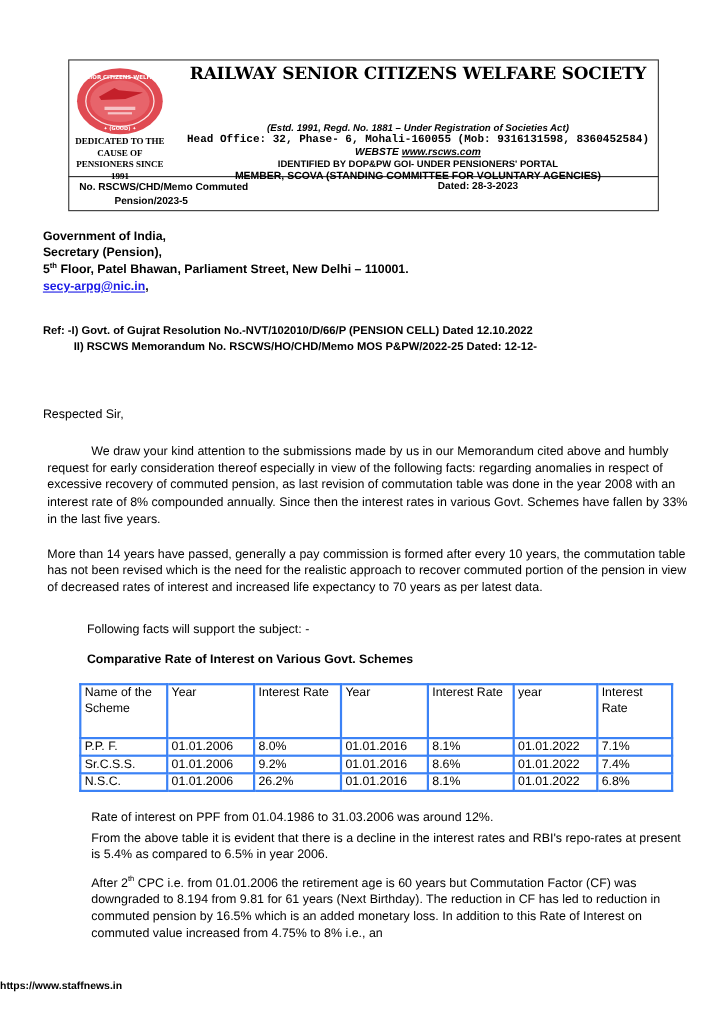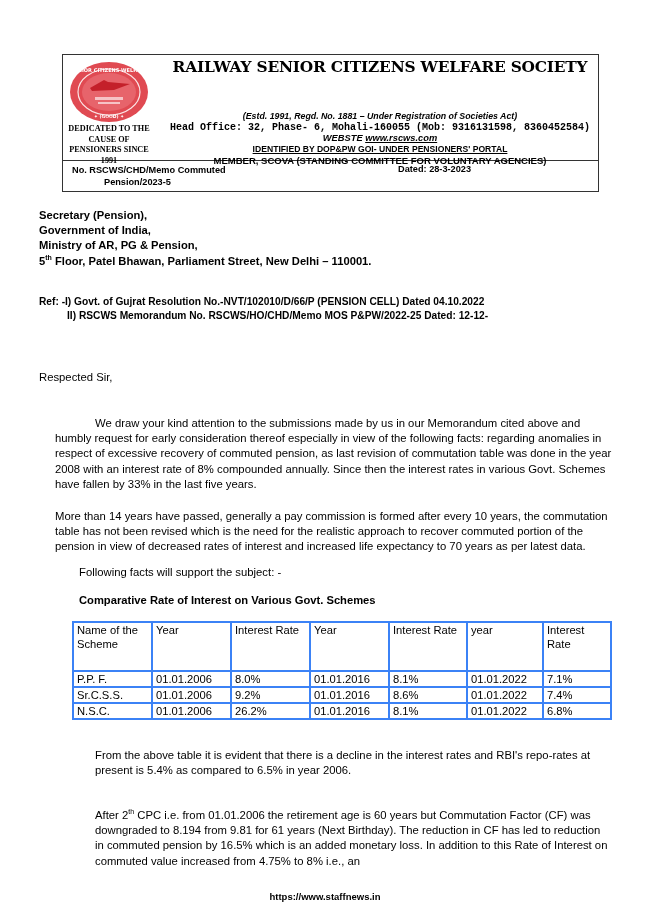--- a/index.html
+++ b/index.html
@@ -9,40 +9,40 @@
   #letterhead { left:62px; top:54px; width:537px; height:107px; border:1px solid #333; box-sizing:border-box; }
   #refbox { left:62px; top:160px; width:537px; height:32px; border:1px solid #333; box-sizing:border-box; }
   #logo { left:68px; top:60px; width:82px; height:64px; }
   .dedicated { left:64px; top:124px; width:90px; text-align:center; font-family:"Liberation Serif", serif; font-weight:bold; font-size:8.2px; line-height:10.5px; }
   .society { left:160px; top:58px; width:440px; text-align:center; font-family:"DejaVu Serif", serif; font-weight:bold; font-size:15.4px; letter-spacing:-0.2px; }
   .hline { left:160px; width:440px; text-align:center; font-size:8.8px; font-weight:bold; line-height:11px;margin-top:35px; }
   .estd { top:76px; font-style:italic; }
   .office { top:87px; font-size:10px;font-family:Liberation Mono, monospace; }
   .web { top:98px; font-style:italic; font-size:9.3px; }
   .web a { color:#000; text-decoration:underline; }
-  .ident { top:109px; font-size:8.6px;text-decoration:underline; }
+  .ident { top:109px; font-size:8.6px; }
   .scova { top:120px; font-size:9.5px; }
   .refno { left:72px; top:164px; font-size:9.2px; font-weight:bold; line-height:12px; }
   .refno .l2 { padding-left:32px; }
   .dated { left:370px; top:164px; font-size:9.2px; font-weight:bold;padding-left:28px; }
   
   .addr { left:39px; top:208px; font-size:11.2px; font-weight:bold; line-height:15.2px; }
   .addr a { color:#1a1ae6; text-decoration:underline; }
   sup { font-size:7px; line-height:0; vertical-align:super; }
   .sub { left:39px; top:295px; width:600px; font-size:10.2px; font-weight:bold; line-height:14px; }
   .sub .ind { padding-left:28px; }
   .body { left:39px; font-size:11.3px; line-height:15.2px; width:595px; }
-  .body p { margin:16px; }
+  .body p { margin:4px; }
   .indent { text-indent:40px; }
   .tabtitle { left:79px; top:594px; font-size:11.2px; font-weight:bold; }
   
   #rates { left:72px; top:621px; border-collapse:collapse; font-size:11.2px; line-height:14px; }
   #rates td, #rates th { border:2px solid #3b82f6; padding:0 3px; vertical-align:top; text-align:left; font-weight:normal; }
   #rates th { height:47px; }
-  .footer { left:0; width:650px; top:891px; text-align:center; font-size:9.5px; font-weight:bold; }
+  .footer { left:0; width:650px; top:891px; font-size:9.5px; font-weight:bold; }
 </style>
 </head>
 <body>
 
 <div class="abs" id="letterhead"></div>
 <div class="abs" id="refbox"></div>
 
 <div class="abs" id="logo">
   <svg width="82" height="64" viewBox="0 0 82 64">
     <ellipse cx="41" cy="32" rx="39" ry="30" fill="#e04a52"></ellipse>
@@ -70,28 +70,28 @@
 <div class="abs hline ident">IDENTIFIED BY DOP&amp;PW GOI- UNDER PENSIONERS' PORTAL</div>
 <div class="abs hline scova">MEMBER, SCOVA (STANDING COMMITTEE FOR VOLUNTARY AGENCIES)</div>
 
 <div class="abs refno">
   <div>No. RSCWS/CHD/Memo Commuted</div>
   <div class="l2">Pension/2023-5</div>
 </div>
 <div class="abs dated">Dated: 28-3-2023</div>
 
 <div class="abs addr">
+  <div>Government of India,</div>
   <div>Secretary (Pension),</div>
-  <div>Government of India,</div>
-  <div>Ministry of AR, PG &amp; Pension,</div>
   <div><span>5</span><sup>th</sup><span> Floor, Patel Bhawan, Parliament Street, New Delhi – 110001.</span></div>
+  <div><a>secy-arpg@nic.in</a><span>,</span></div>
 </div>
 
 <div class="abs sub">
-  <div>Ref: -I) Govt. of Gujrat Resolution No.-NVT/102010/D/66/P (PENSION CELL) Dated 04.10.2022</div>
+  <div>Ref: -I) Govt. of Gujrat Resolution No.-NVT/102010/D/66/P (PENSION CELL) Dated 12.10.2022</div>
   <div class="ind">II) RSCWS Memorandum No. RSCWS/HO/CHD/Memo MOS P&amp;PW/2022-25 Dated: 12-12-</div>
 </div>
 
 <div class="abs body" style="top:370px;">Respected Sir,</div>
 
 <div class="abs body" style="top:400px;">
   <p class="indent">We draw your kind attention to the submissions made by us in our Memorandum cited above and humbly request for early consideration thereof especially in view of the following facts: regarding anomalies in respect of excessive  recovery of commuted pension, as last revision of commutation table was done in the year 2008 with an interest rate of 8% compounded annually. Since then the interest rates in various Govt. Schemes have fallen by 33% in the last five years.</p>
 </div>
 
 <div class="abs body" style="top:493px;">
@@ -139,20 +139,21 @@
       <td>26.2%</td>
       <td>01.01.2016</td>
       <td>8.1%</td>
       <td>01.01.2022</td>
       <td>6.8%</td>
     </tr>
   </tbody>
 </table>
 
 <div class="abs body" style="top:732px; left:79px; width:545px;">
+  <p>Rate of interest on PPF from 01.04.1986 to 31.03.2006 was around 12%.</p>
   <p>From the above table it is evident that there is a decline in the interest rates and RBI's repo-rates at present is 5.4% as compared to 6.5% in year 2006.</p>
 </div>
 
 <div class="abs body" style="top:792px; left:79px; width:545px;">
   <p><span>After 2</span><sup>th</sup><span> CPC i.e. from 01.01.2006 the retirement age is 60 years but Commutation Factor (CF) was downgraded to 8.194 from 9.81 for 61 years (Next Birthday).  The reduction in CF has led to reduction in commuted pension by 16.5% which is an added monetary loss.  In addition to this Rate of Interest on commuted value increased from 4.75% to 8% i.e., an</span></p>
 </div>
 
 <div class="abs footer">https://www.staffnews.in</div>
 
 </body></html>

